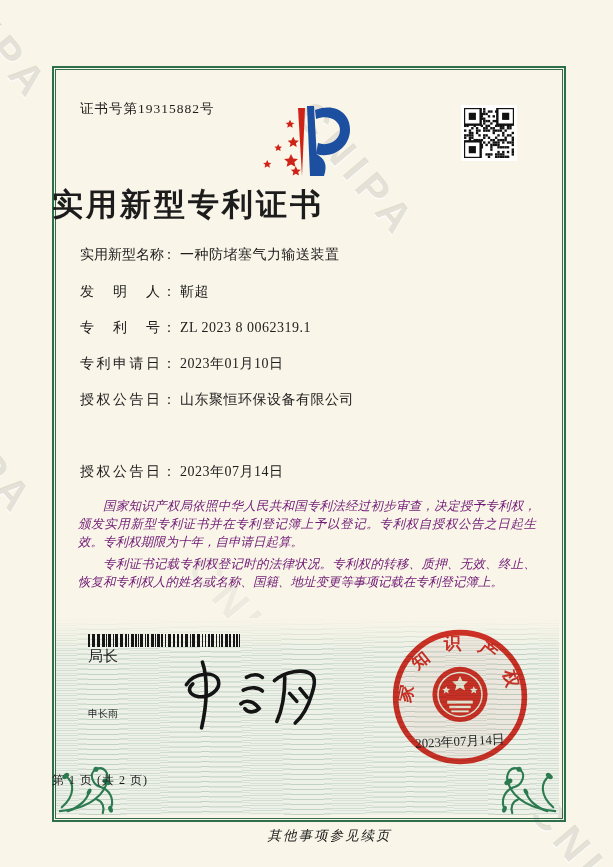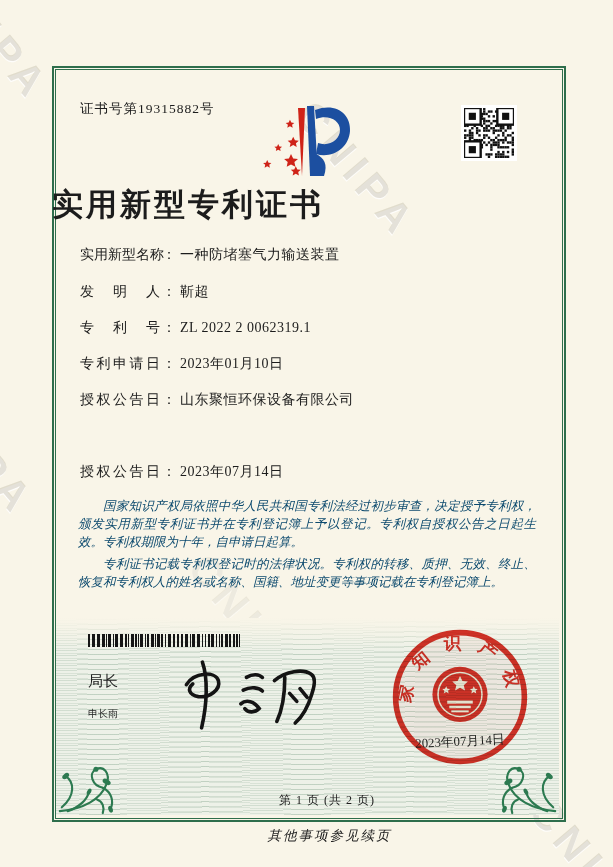--- a/index.html
+++ b/index.html
@@ -53,49 +53,49 @@
   }
 
   .field{position:absolute;left:80px;font-size:14px;white-space:nowrap;}
   .flabel{display:inline-block;width:80px;text-align:justify;text-align-last:justify;vertical-align:bottom;}
   .colon{display:inline-block;margin:0 4px 0 2px;}
   .fvalue{letter-spacing:.5px;}
 
   .legal{
     position:absolute;left:78px;top:497px;width:458px;
     font-size:12.5px;line-height:18px;text-align:justify;
-    font-style:italic;color:#0c4a6e;
+    font-style:italic;color:#701a75;
   }
   .legal p{margin:0 0 4px 0;text-indent:2em;}
 
   
   .wave{
     position:absolute;left:56px;top:618px;width:503px;height:197px;
     background-color:#edf1e8;
     background-image:
       repeating-linear-gradient(178.6deg, rgba(255,255,255,0) 0 2px, rgba(110,150,122,.22) 2px 3px, rgba(255,255,255,0) 3px 5px),
       repeating-linear-gradient(181.4deg, rgba(255,255,255,0) 0 2px, rgba(110,150,122,.16) 2px 3px, rgba(255,255,255,0) 3px 5px);
   }
   .wave::before{
     content:"";position:absolute;left:0;top:0;right:0;height:34px;
     background:linear-gradient(#f9f5e8, rgba(249,245,232,0));
   }
 
   .barcode{position:absolute;left:88px;top:633px;}
-  .issuer-role{position:absolute;left:88px;top:672px;font-size:15px;font-family:"Liberation Sans","DejaVu Sans",sans-serif;}
+  .issuer-role{position:absolute;left:88px;top:647px;font-size:15px;font-family:"Liberation Sans","DejaVu Sans",sans-serif;}
   .issuer-name{position:absolute;left:88px;top:707px;font-size:10px;font-family:"Liberation Sans","DejaVu Sans",sans-serif;}
   .signature{position:absolute;left:172px;top:640px;}
 
   .seal{position:absolute;left:390px;top:627px;width:140px;height:140px;mix-blend-mode:multiply;opacity:.96;}
 
   .orn{position:absolute;width:78px;height:78px;}
   .orn-bl{left:54px;top:739px;}
   .orn-br{left:483px;top:739px;transform:scaleX(-1);}
 
-  .page-no{position:absolute;left:52px;top:792px;width:510px;text-align:center;font-size:12px;letter-spacing:1px;margin-left:20px;}
+  .page-no{position:absolute;left:52px;top:772px;width:510px;text-align:left;font-size:12px;letter-spacing:1px;}
   .next-note{position:absolute;left:0;top:827px;width:613px;text-align:center;font-size:13.5px;font-style:italic;letter-spacing:2px;color:#222;margin-left:23px;}
 </style>
 </head>
 <body>
 
 <div class="page">
 
   <span class="wm" style="left:-45px;top:-45px;">CNIPA</span>
   <span class="wm" style="left:322px;top:92px;">CNIPA</span>
   <span class="wm" style="left:-60px;top:370px;">CNIPA</span>
@@ -277,21 +277,21 @@
 
     <div class="title">实用新型专利证书</div>
 
     <div class="field" style="top:246px;">
       <span class="flabel">实用新型名称</span><span class="colon">：</span><span class="fvalue">一种防堵塞气力输送装置</span>
     </div>
     <div class="field" style="top:283px;">
       <span class="flabel">发明人</span><span class="colon">：</span><span class="fvalue">靳超</span>
     </div>
     <div class="field" style="top:319px;">
-      <span class="flabel">专利号</span><span class="colon">：</span><span class="fvalue">ZL 2022 2 0062319.1</span>
+      <span class="flabel">专利号</span><span class="colon">：</span><span class="fvalue">ZL 2023 8 0062319.1</span>
     </div>
     <div class="field" style="top:355px;">
       <span class="flabel">专利申请日</span><span class="colon">：</span><span class="fvalue">2023年01月10日</span>
     </div>
     <div class="field" style="top:391px;">
       <span class="flabel">授权公告日</span><span class="colon">：</span><span class="fvalue">山东聚恒环保设备有限公司</span>
     </div>
     <div class="field" style="top:463px;">
       <span class="flabel">授权公告日</span><span class="colon">：</span><span class="fvalue">2023年07月14日</span>
     </div>

